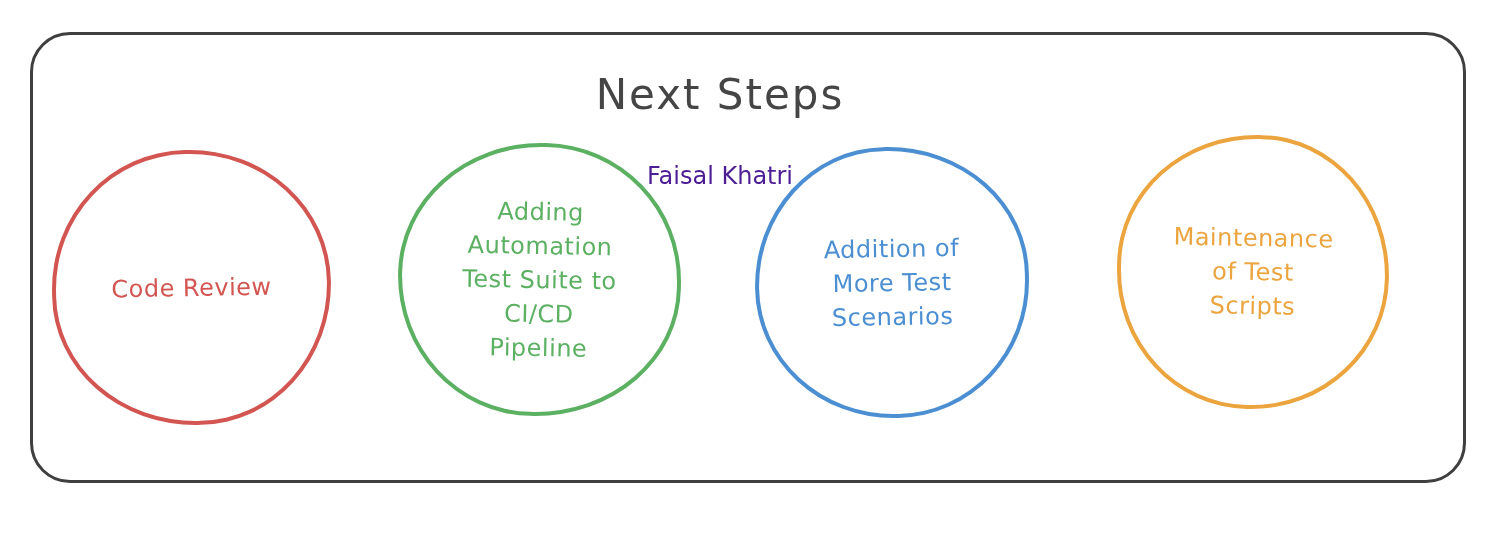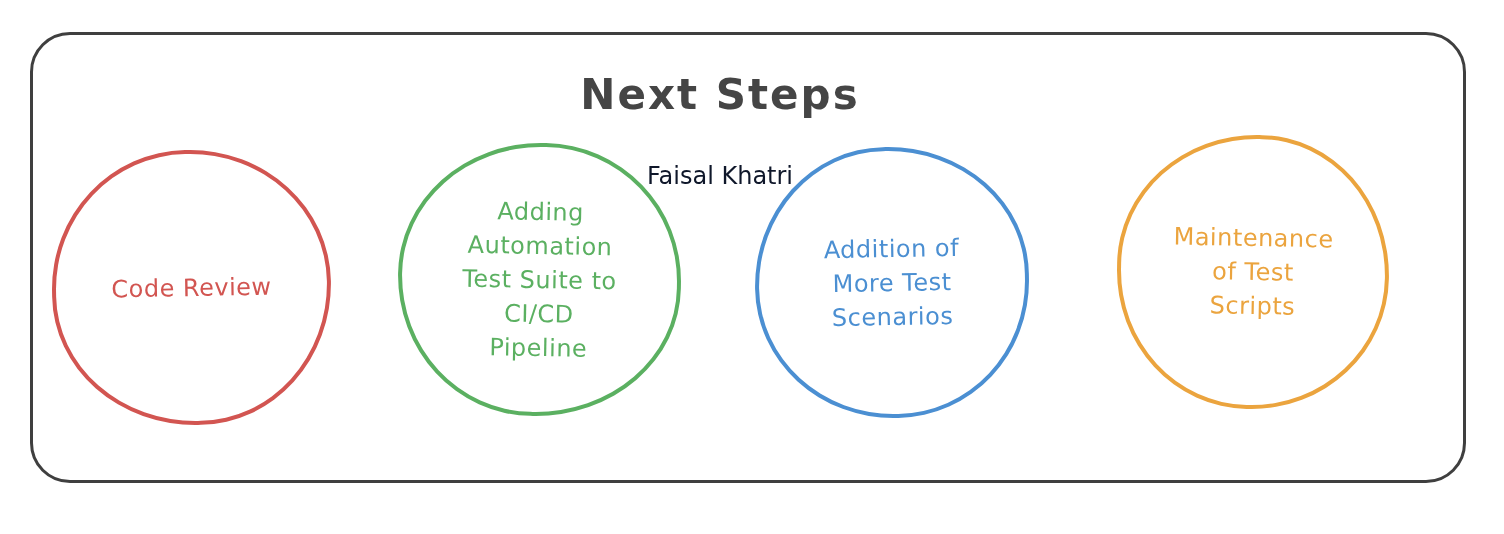--- a/index.html
+++ b/index.html
@@ -24,21 +24,21 @@
     border-radius: 40px;
     background: #ffffff;
   }
   .title {
     position: absolute;
     left: 480px;
     top: 70px;
     width: 480px;
     text-align: center;
     font-size: 42px;
-    font-weight: bold;
+    font-weight: normal;
     letter-spacing: 2px;
     color: #454545;
     white-space: nowrap;
   }
   .author {
     position: absolute;
     left: 560px;
     top: 162px;
     width: 320px;
     text-align: center;
@@ -86,21 +86,21 @@
     letter-spacing: 0.5px;
   }
 </style>
 </head>
 <body>
 
 <div class="frame" style="border-color: rgb(63, 63, 63); background-color: rgb(255, 255, 255);"></div>
 
 <div class="title" style="color: rgb(69, 69, 69);">Next Steps</div>
 
-<div class="author" style="color: #0f172a;">Faisal Khatri</div>
+<div class="author" style="color: #4c1d95;">Faisal Khatri</div>
 
 <div class="step-circle c0" style="border-color: rgb(210, 85, 81);">
   <div class="step-label" style="color: rgb(210, 85, 81);">Code Review</div>
 </div>
 
 <div class="step-circle c1" style="border-color: rgb(91, 176, 97);">
   <div class="step-label" style="color: rgb(91, 176, 97);">Adding
 Automation
 Test Suite to
 CI/CD

